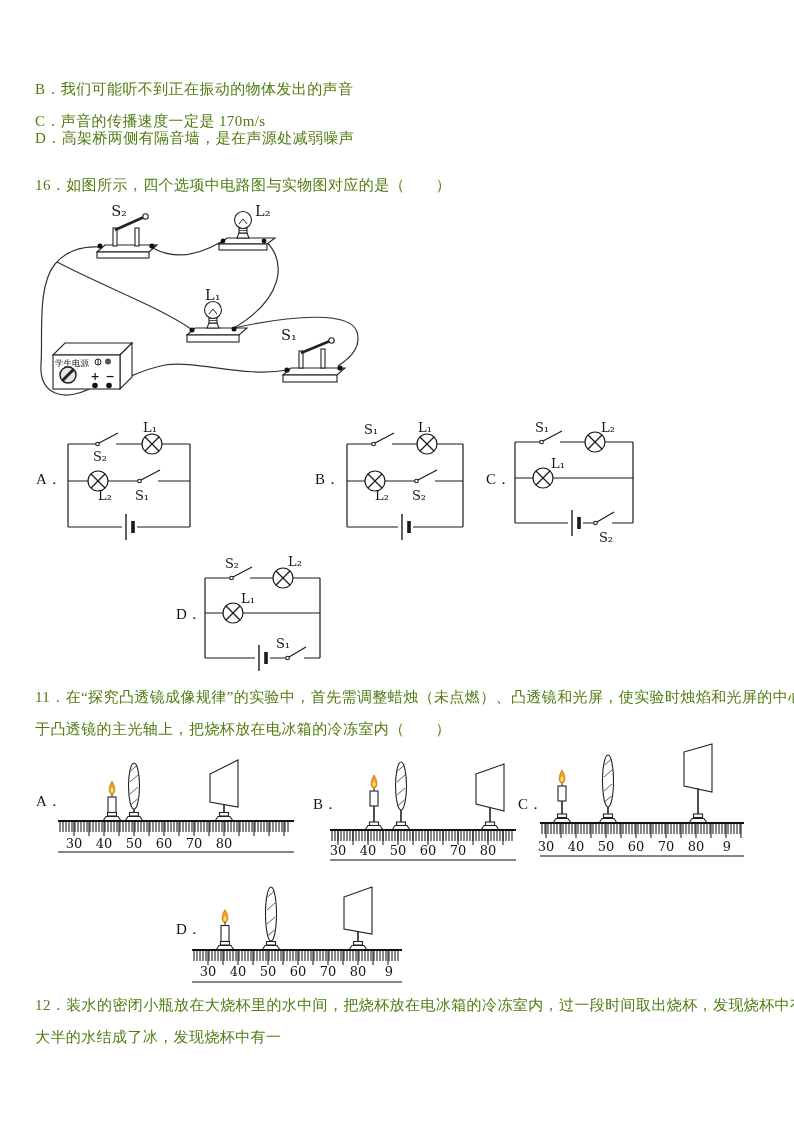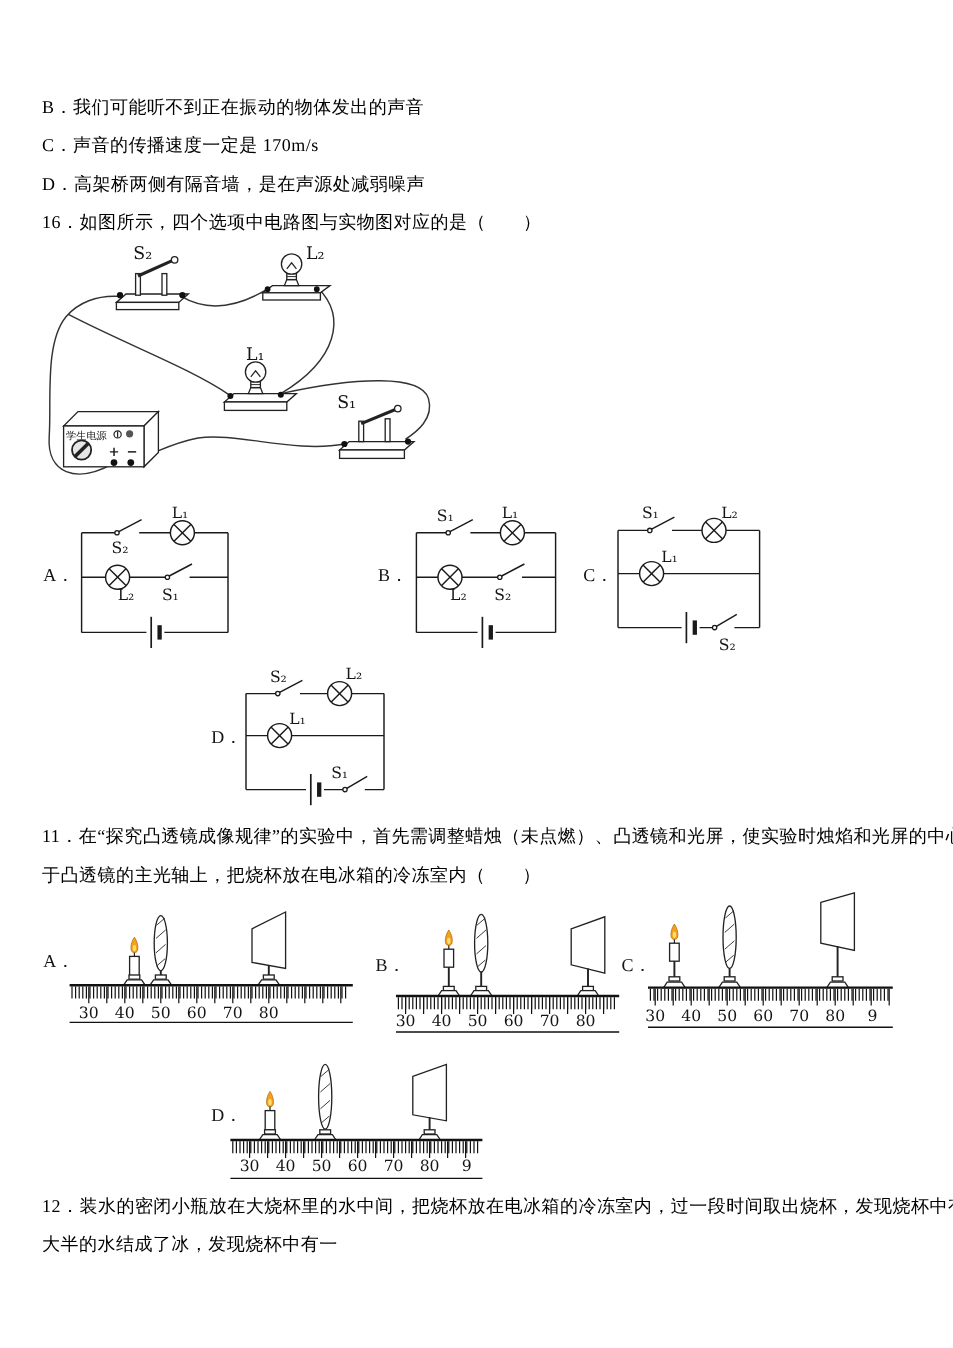--- a/index.html
+++ b/index.html
@@ -1,20 +1,20 @@
 <!DOCTYPE html>
 <html><head>
 <meta charset="utf-8">
 <style>
   html,body{margin:0;padding:0;}
   body{
     width:794px;height:1123px;background:#ffffff;position:relative;overflow:hidden;
     font-family:"Liberation Serif","DejaVu Serif",serif;color:#151515;
   }
-  .tl{position:absolute;font-size:15px;letter-spacing:.4px;white-space:pre;color:#000000;}
+  .tl{position:absolute;font-size:15px;letter-spacing:.4px;white-space:pre;color:#4d7c0f;}
   .ol{position:absolute;font-size:15px;color:#151515;}
   .fig{position:absolute;}
   svg{overflow:visible;}
   svg text{font-family:"DejaVu Serif","DejaVu Sans",serif;fill:#151515;}
   .cl{font-size:13px;}
   .num{font-size:13px;}
   .plab{font-size:8.5px;}
   .sign{font-size:11px;font-weight:bold;}
   .flab{font-size:14.5px;}
   .wire{stroke:#1a1a1a;stroke-width:1.2;fill:none;}
@@ -26,21 +26,21 @@
   .rl{stroke:#111;}
   .part{fill:#ffffff;stroke:#222;stroke-width:1.1;}
   .hold{fill:#ffffff;stroke:#222;stroke-width:1.1;}
   .hatchline{stroke:#333;stroke-width:.8;}
 </style>
 </head>
 <body>
 
 <div class="tl" style="left:35px;top:80px">B．我们可能听不到正在振动的物体发出的声音</div>
 <div class="tl" style="left:35px;top:112px">C．声音的传播速度一定是 170m/s</div>
-<div class="tl" style="left:35px;top:144px">D．高架桥两侧有隔音墙，是在声源处减弱噪声</div>
+<div class="tl" style="left:35px;top:129px">D．高架桥两侧有隔音墙，是在声源处减弱噪声</div>
 <div class="tl" style="left:35px;top:176px">16．如图所示，四个选项中电路图与实物图对应的是（　　）</div>
 
 <svg class="fig" style="left:35px;top:202px" width="385" height="208" viewBox="0 0 385 208">
   <defs>
     <pattern id="hatch" width="4" height="4" patternUnits="userSpaceOnUse">
       <path d="M0,4 L4,0" stroke="#777" stroke-width="1"></path>
     </pattern>
   </defs>
 
   <g>

